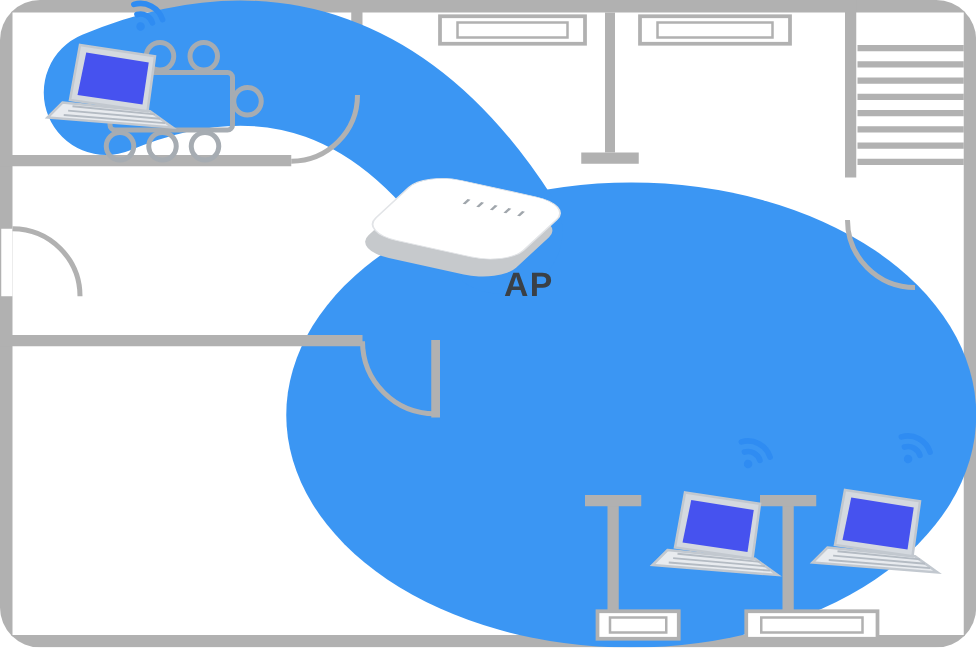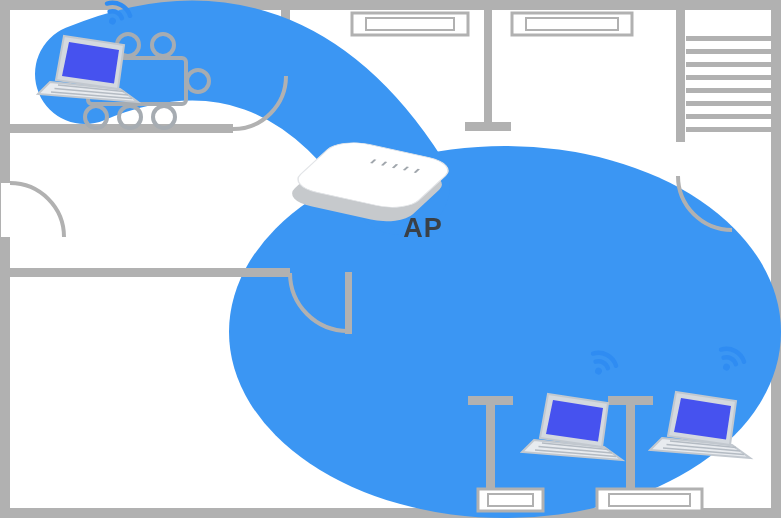--- a/index.html
+++ b/index.html
@@ -3,20 +3,21 @@
 <meta charset="utf-8">
 <style>
   html, body { margin: 0; padding: 0; background: #ffffff; }
   .stage {
     position: relative;
     width: 781px;
     height: 518px;
     background: #ffffff;
     overflow: hidden;
     font-family: "Liberation Sans", sans-serif;
+    border-radius: 32px;
   }
   .stage svg { display: block; }
 </style>
 </head>
 <body>
 
 <div class="stage">
 <svg width="781" height="518" viewBox="0 0 781 518" xmlns="http://www.w3.org/2000/svg">
 
   <defs>

